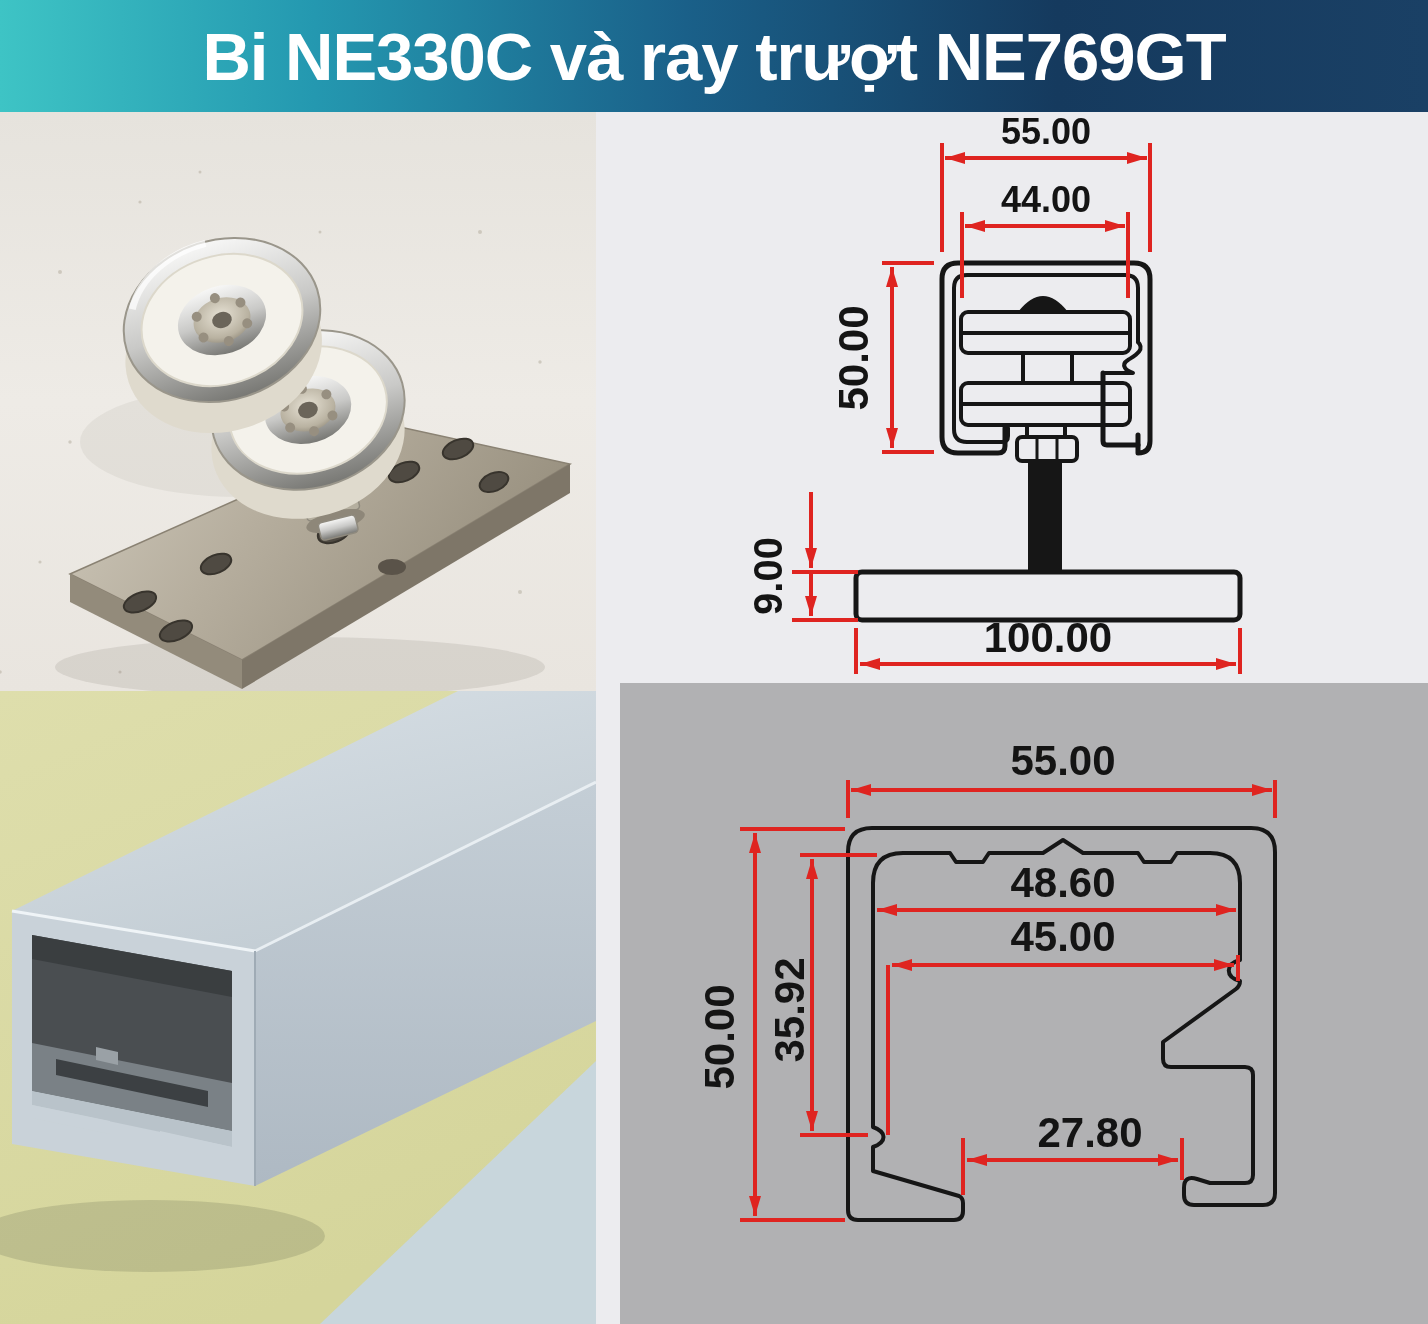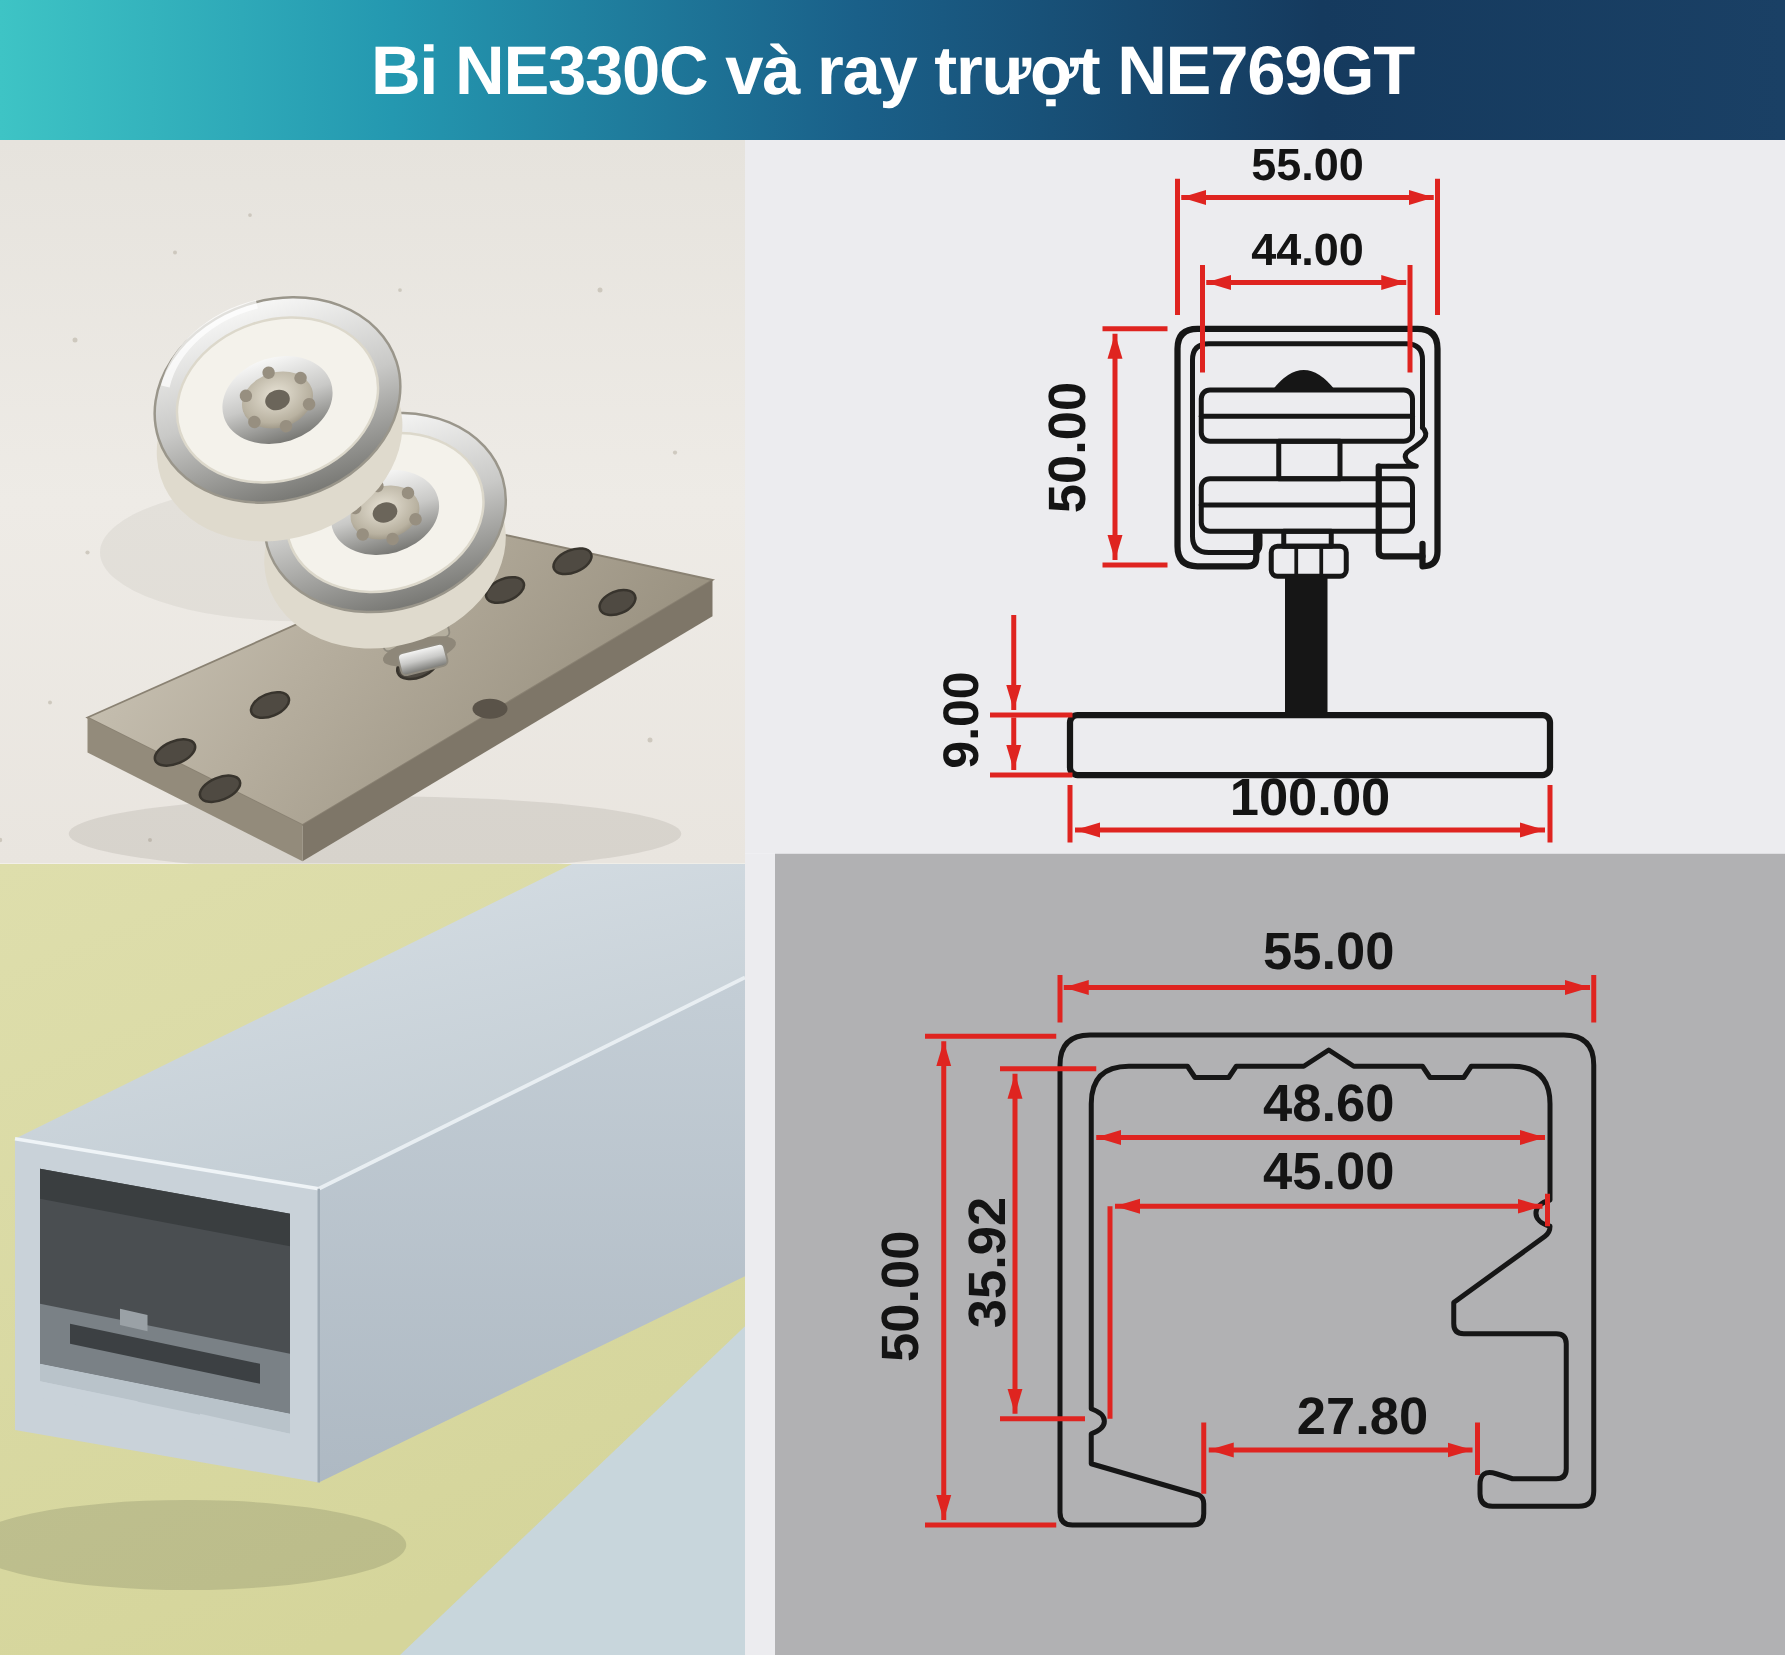--- a/index.html
+++ b/index.html
@@ -1,21 +1,21 @@
 <!DOCTYPE html>
 <html><head>
 <meta charset="utf-8">
 <style>
   html,body{margin:0;padding:0;background:#ffffff;}
   .stage{position:relative;width:1428px;height:1324px;overflow:hidden;
          font-family:"Liberation Sans","DejaVu Sans",sans-serif;background:#fff;}
   .banner{position:absolute;left:0;top:0;width:1428px;height:112px;
           background:linear-gradient(90deg,#3EC4C5 0%,#2498B0 22%,#1A6089 48%,#153A5E 74%,#1A4065 100%);
           display:flex;align-items:center;justify-content:center;}
-  .banner h1{margin:0;color:#ffffff;font-size:55px;font-weight:700;letter-spacing:-1px;line-height:1;}
+  .banner h1{margin:0;color:#ffffff;font-size:67px;font-weight:700;letter-spacing:-1px;line-height:1;}
   .photo-top{position:absolute;left:0;top:112px;width:596px;height:579px;}
   .diagram-top{position:absolute;left:596px;top:112px;width:832px;height:571px;background:#ECECEF;}
   .photo-bottom{position:absolute;left:0;top:691px;width:596px;height:633px;}
   .panel-br{position:absolute;left:596px;top:683px;width:832px;height:641px;background:#ECECEF;}
   .panel-br .gray{position:absolute;left:24px;top:0;width:808px;height:641px;background:#B1B1B3;}
   svg{display:block;}
   .dimtxt{fill:#141414;font-weight:700;font-family:"Liberation Sans","DejaVu Sans",sans-serif;}
   .red{stroke:#DF2420;stroke-width:4;fill:none;}
   .blk{stroke:#161616;fill:none;stroke-linejoin:round;stroke-linecap:round;}
 </style>

